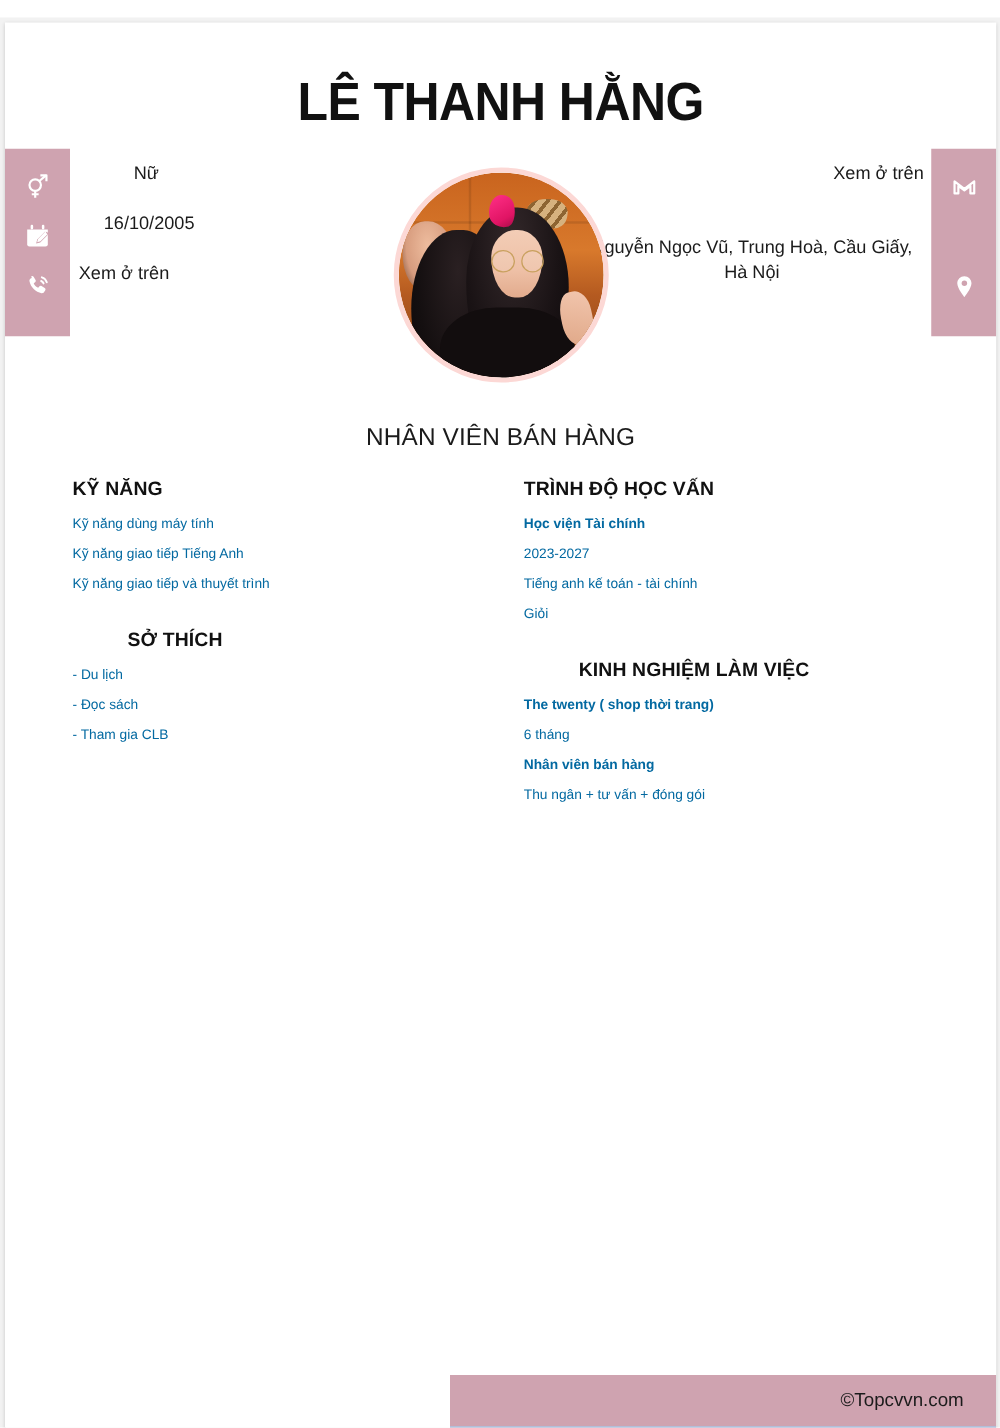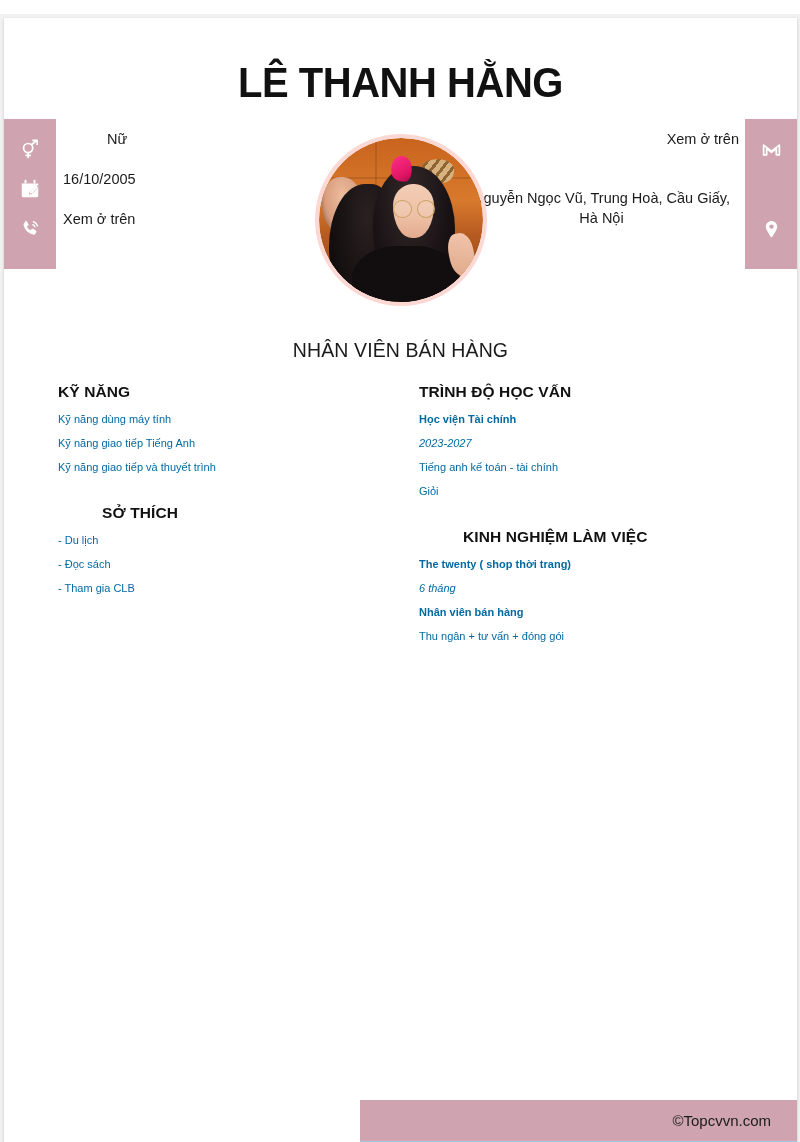--- a/index.html
+++ b/index.html
@@ -237,21 +237,21 @@
     letter-spacing: 0.1px;
   }
   .sec-title.spaced { margin-top: 22px; margin-left: 44px; }
 
   .line {
     font-size: 11px;
     line-height: 24px;
     color: #0369a1;
   }
   .line.b  { font-weight: bold; }
-  .line.i  { font-style: italic; }
+  .line.i  { }
 
   
   .footer-bar {
     position: absolute;
     left: 356px;
     bottom: 0px;
     width: 437px;
     height: 44px;
     background: #cfa3b0;
     border-bottom: 3px solid #a9c8e6;
@@ -312,21 +312,21 @@
       <span class="side-icon" style="top:90px;">
         <svg width="21" height="21" viewBox="0 0 24 24">
           <path d="M12 2.2c-3.6 0-6.5 2.9-6.5 6.5 0 4.8 6.5 12.6 6.5 12.6s6.5-7.8 6.5-12.6c0-3.6-2.9-6.5-6.5-6.5z" fill="#fff"></path>
           <circle cx="12" cy="8.7" r="2.5" fill="#cfa3b0"></circle>
         </svg>
       </span>
     </div>
 
     <div class="contact-left">
       <div class="contact-row" style="height:40px; line-height:40px;margin-left:44px;">Nữ</div>
-      <div class="contact-row" style="height:40px; line-height:40px;">16/10/2005</div>
+      <div class="contact-row" style="height:40px; line-height:40px;margin-left:20px;">16/10/2005</div>
       <div class="contact-row" style="height:40px; line-height:40px;">Xem ở trên</div>
     </div>
 
     <div class="contact-right">
       <div class="contact-row" style="height:40px; line-height:40px;">Xem ở trên</div>
       <div class="contact-row" style="margin-top:29px;text-align:center;">Nguyễn Ngọc Vũ, Trung Hoà, Cầu Giấy, Hà Nội</div>
     </div>
 
     <div class="avatar">
       <div class="avatar-inner">

